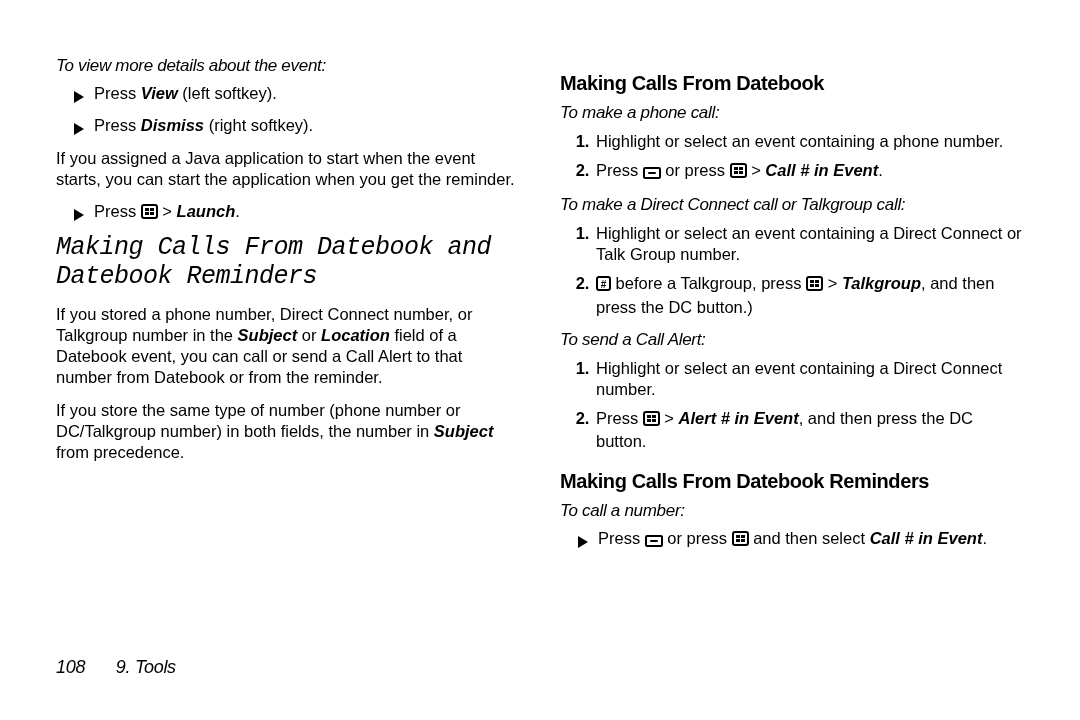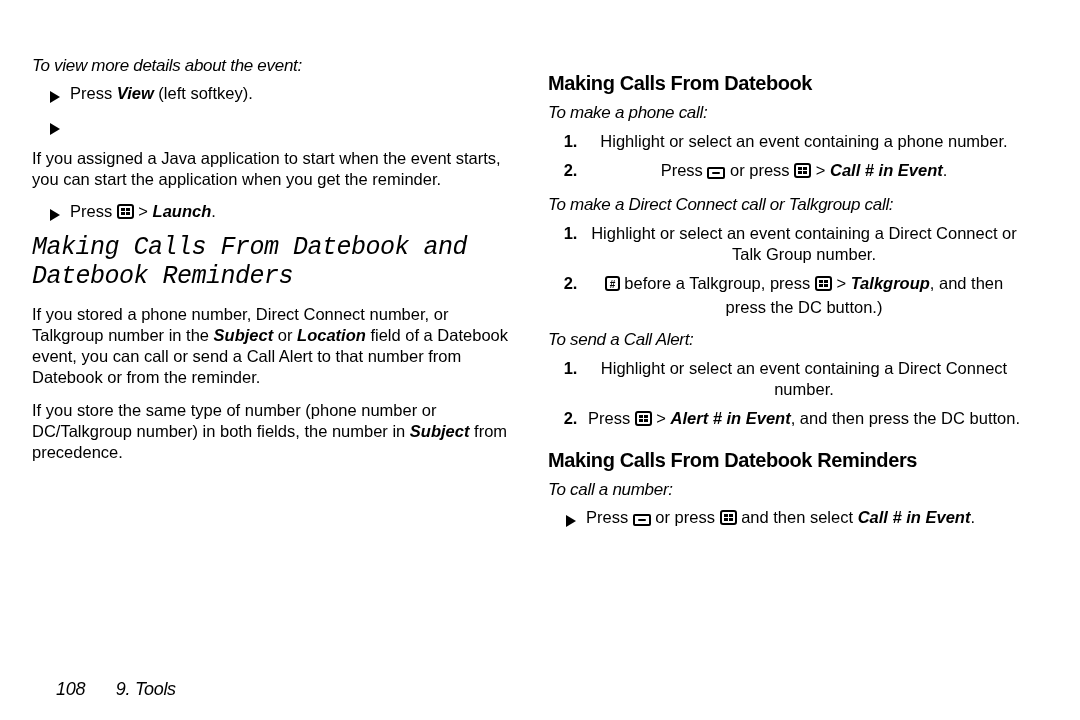--- a/index.html
+++ b/index.html
@@ -8,21 +8,21 @@
     width: 1080px;
     height: 720px;
     background: #fff;
     font-family: Arial, Helvetica, sans-serif;
     color: #000;
     position: relative;
   }
   .page {
     display: flex;
     gap: 40px;
-    padding: 56px 56px 0 32px;
+    padding: 56px 56px 0 56px;
   }
   .col {
     flex: 1;
     min-width: 0;
   }
   .lead-italic {
     font-style: italic;
     font-family: Arial, Helvetica, sans-serif;
     font-size: 17px;
     font-weight: 500;
@@ -62,31 +62,30 @@
   .ol {
     list-style: decimal;
     padding-left: 34px;
     margin: 6px 0 12px 0;
   }
   .ol li {
     font-size: 16.5px;
     line-height: 1.28;
     margin-bottom: 8px;
     padding-left: 2px;
-    text-align: center;
   }
   .ol li::marker { font-weight: bold; }
   .glyph {
     display: inline-block;
     vertical-align: -2px;
   }
   .footer {
     position: absolute;
     left: 56px;
-    bottom: 20px;
+    bottom: 42px;
     font-style: italic;
     font-family: Arial, Helvetica, sans-serif;
     font-size: 18px;
     letter-spacing: -0.3px;
   }
   .footer .pg { display:inline-block; margin-right: 26px; }
   .key-rect {
     display:inline-block; width:18px; height:12px; border:2px solid #000;
     border-radius:2px; vertical-align:-1px; position:relative;
   }
@@ -111,20 +110,23 @@
     <div class="bullet-row">
       <span class="bullet-icon"><span class="tri"></span></span>
       <span>
         <span>Press </span><span class="bi">View</span><span> (left softkey).</span>
       </span>
     </div>
 
 
     <div class="bullet-row">
       <span class="bullet-icon"><span class="tri"></span></span>
+      <span>
+        <span>Press </span><span class="bi">Dismiss</span><span> (right softkey).</span>
+      </span>
     </div>
 
     <p class="para">If you assigned a Java application to start when the event starts, you can start the application when you get the reminder.</p>
 
     <div class="bullet-row">
       <span class="bullet-icon"><span class="tri"></span></span>
       <span>
         <span>Press </span><span class="glyph"><svg width="17" height="15" viewBox="0 0 17 15">
               <rect x="1" y="1" width="15" height="13" rx="2" fill="none" stroke="#000" stroke-width="2"></rect>
               <rect x="4" y="4" width="4" height="3" fill="#000"></rect>

